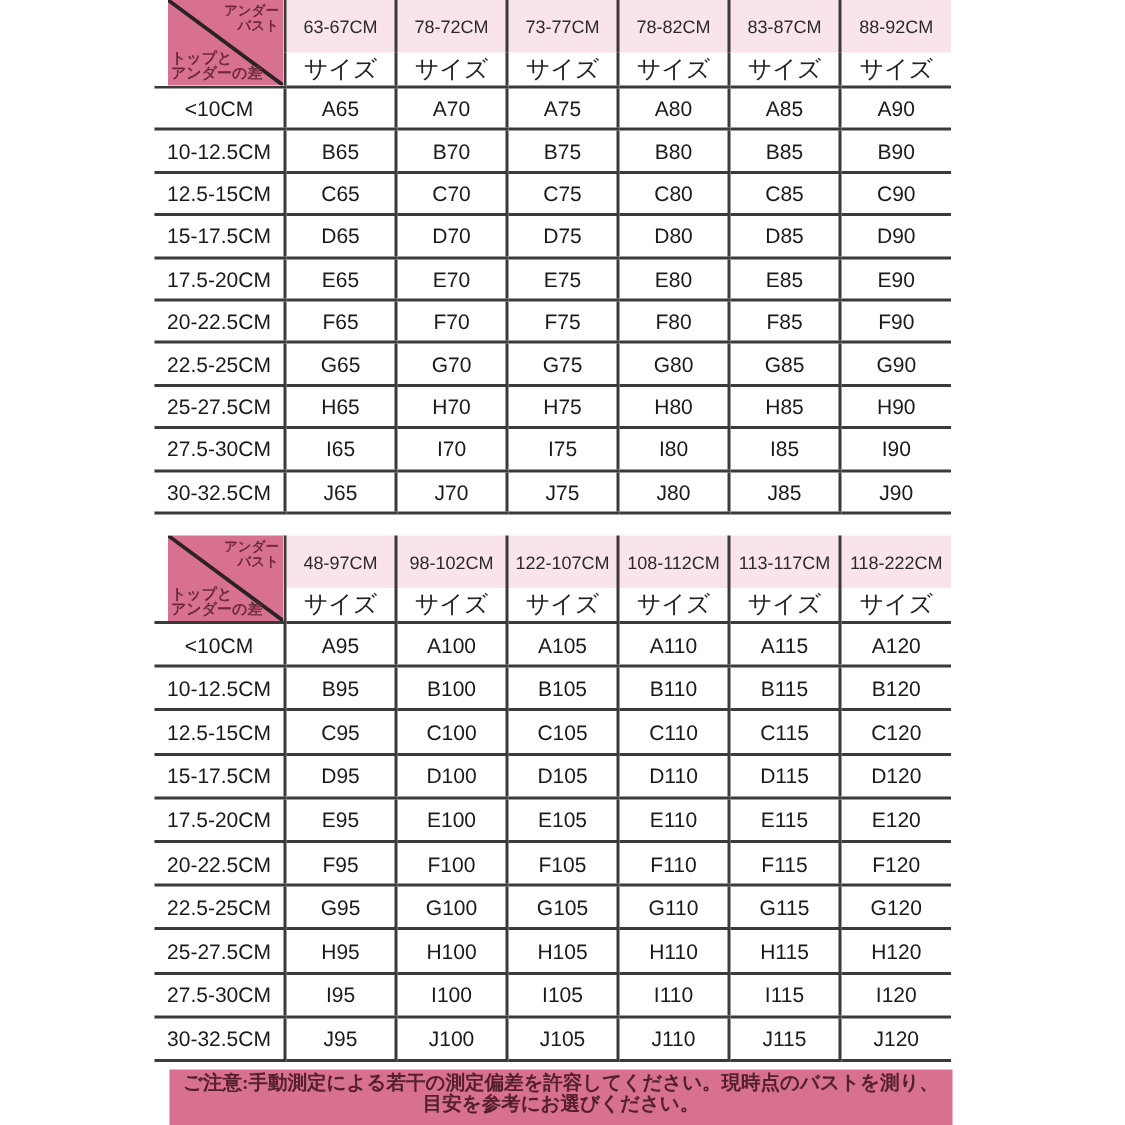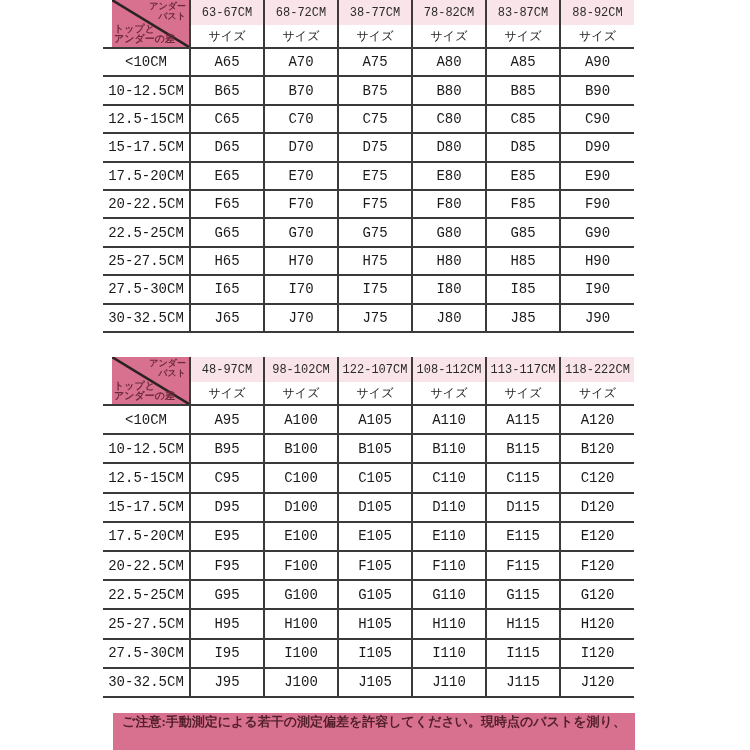--- a/index.html
+++ b/index.html
@@ -4,36 +4,36 @@
 <style>
   html,body { margin:0; padding:0; background:#ffffff; }
   .page {
     position:relative; width:750px; height:750px; overflow:hidden;
     background:#ffffff;
     font-family:"Liberation Sans","DejaVu Sans",sans-serif;
     color:#1a1a1a;
   }
   table.size-table {
     position:absolute; left:103px;
-    border-collapse:collapse; table-layout:fixed; width:531px;font-family:Liberation Mono, monospace;
+    border-collapse:collapse; table-layout:fixed; width:531px;
   }
   #table1 { top:0; }
   #table2 { top:357px; }
   col.label-col { width:87px; }
   col.data-col  { width:74px; }
   th, td { padding:0; font-weight:normal; text-align:center; }
 
   
   thead th.colhead {
-    background:#f9e4e9; height:25px; font-size:12px; color:#2a2a2a;
+    background:#f9e4e9; height:35px; font-size:12px; color:#2a2a2a;
     border-left:2px solid #3a3a3a; font-weight:normal;
   }
   
   thead td.size-cell {
-    height:22px; font-size:12px; color:#222222;
+    height:22px; font-size:16px; color:#222222;
     border-left:2px solid #3a3a3a; border-bottom:2px solid #3a3a3a;
   }
   
   th.corner { position:relative; border-bottom:2px solid #3a3a3a; background:#ffffff; }
   .corner-box {
     position:absolute; top:0; left:9px; right:0; bottom:0;
     background:#d8718f; overflow:hidden;
   }
   .corner-box svg { position:absolute; top:0; left:0; width:100%; height:100%; }
   .corner-top {
@@ -87,22 +87,22 @@
               <span>アンダー</span><br>
               <span>バスト</span>
             </div>
             <div class="corner-bottom">
               <span>トップと</span><br>
               <span>アンダーの差</span>
             </div>
           </div>
         </th>
         <th class="colhead">63-67CM</th>
-        <th class="colhead">68-72CM</th>
-        <th class="colhead">38-77CM</th>
+        <th class="colhead">78-72CM</th>
+        <th class="colhead">73-77CM</th>
         <th class="colhead">78-82CM</th>
         <th class="colhead">83-87CM</th>
         <th class="colhead">88-92CM</th>
       </tr>
       <tr>
         <td class="size-cell">サイズ</td>
         <td class="size-cell">サイズ</td>
         <td class="size-cell">サイズ</td>
         <td class="size-cell">サイズ</td>
         <td class="size-cell">サイズ</td>
@@ -335,15 +335,16 @@
           <td class="datacell">J105</td>
           <td class="datacell">J110</td>
           <td class="datacell">J115</td>
           <td class="datacell">J120</td>
         </tr>
       </tbody>
   </table>
 
   <div class="notice-bar">
     <div>ご注意:手動測定による若干の測定偏差を許容してください。現時点のバストを測り、</div>
+    <div>目安を参考にお選びください。</div>
   </div>
 
 </div>
 
 </body></html>

